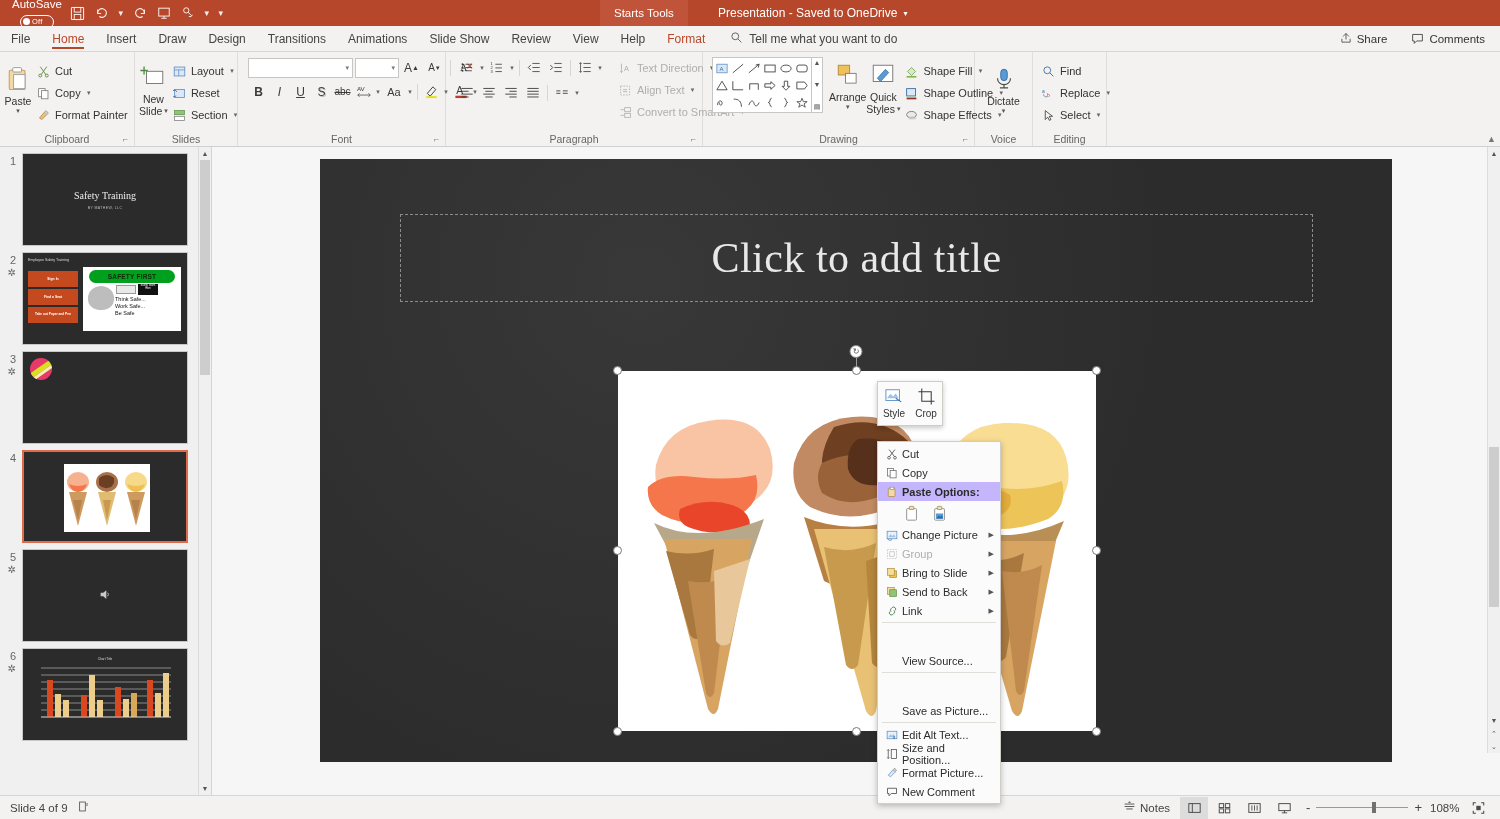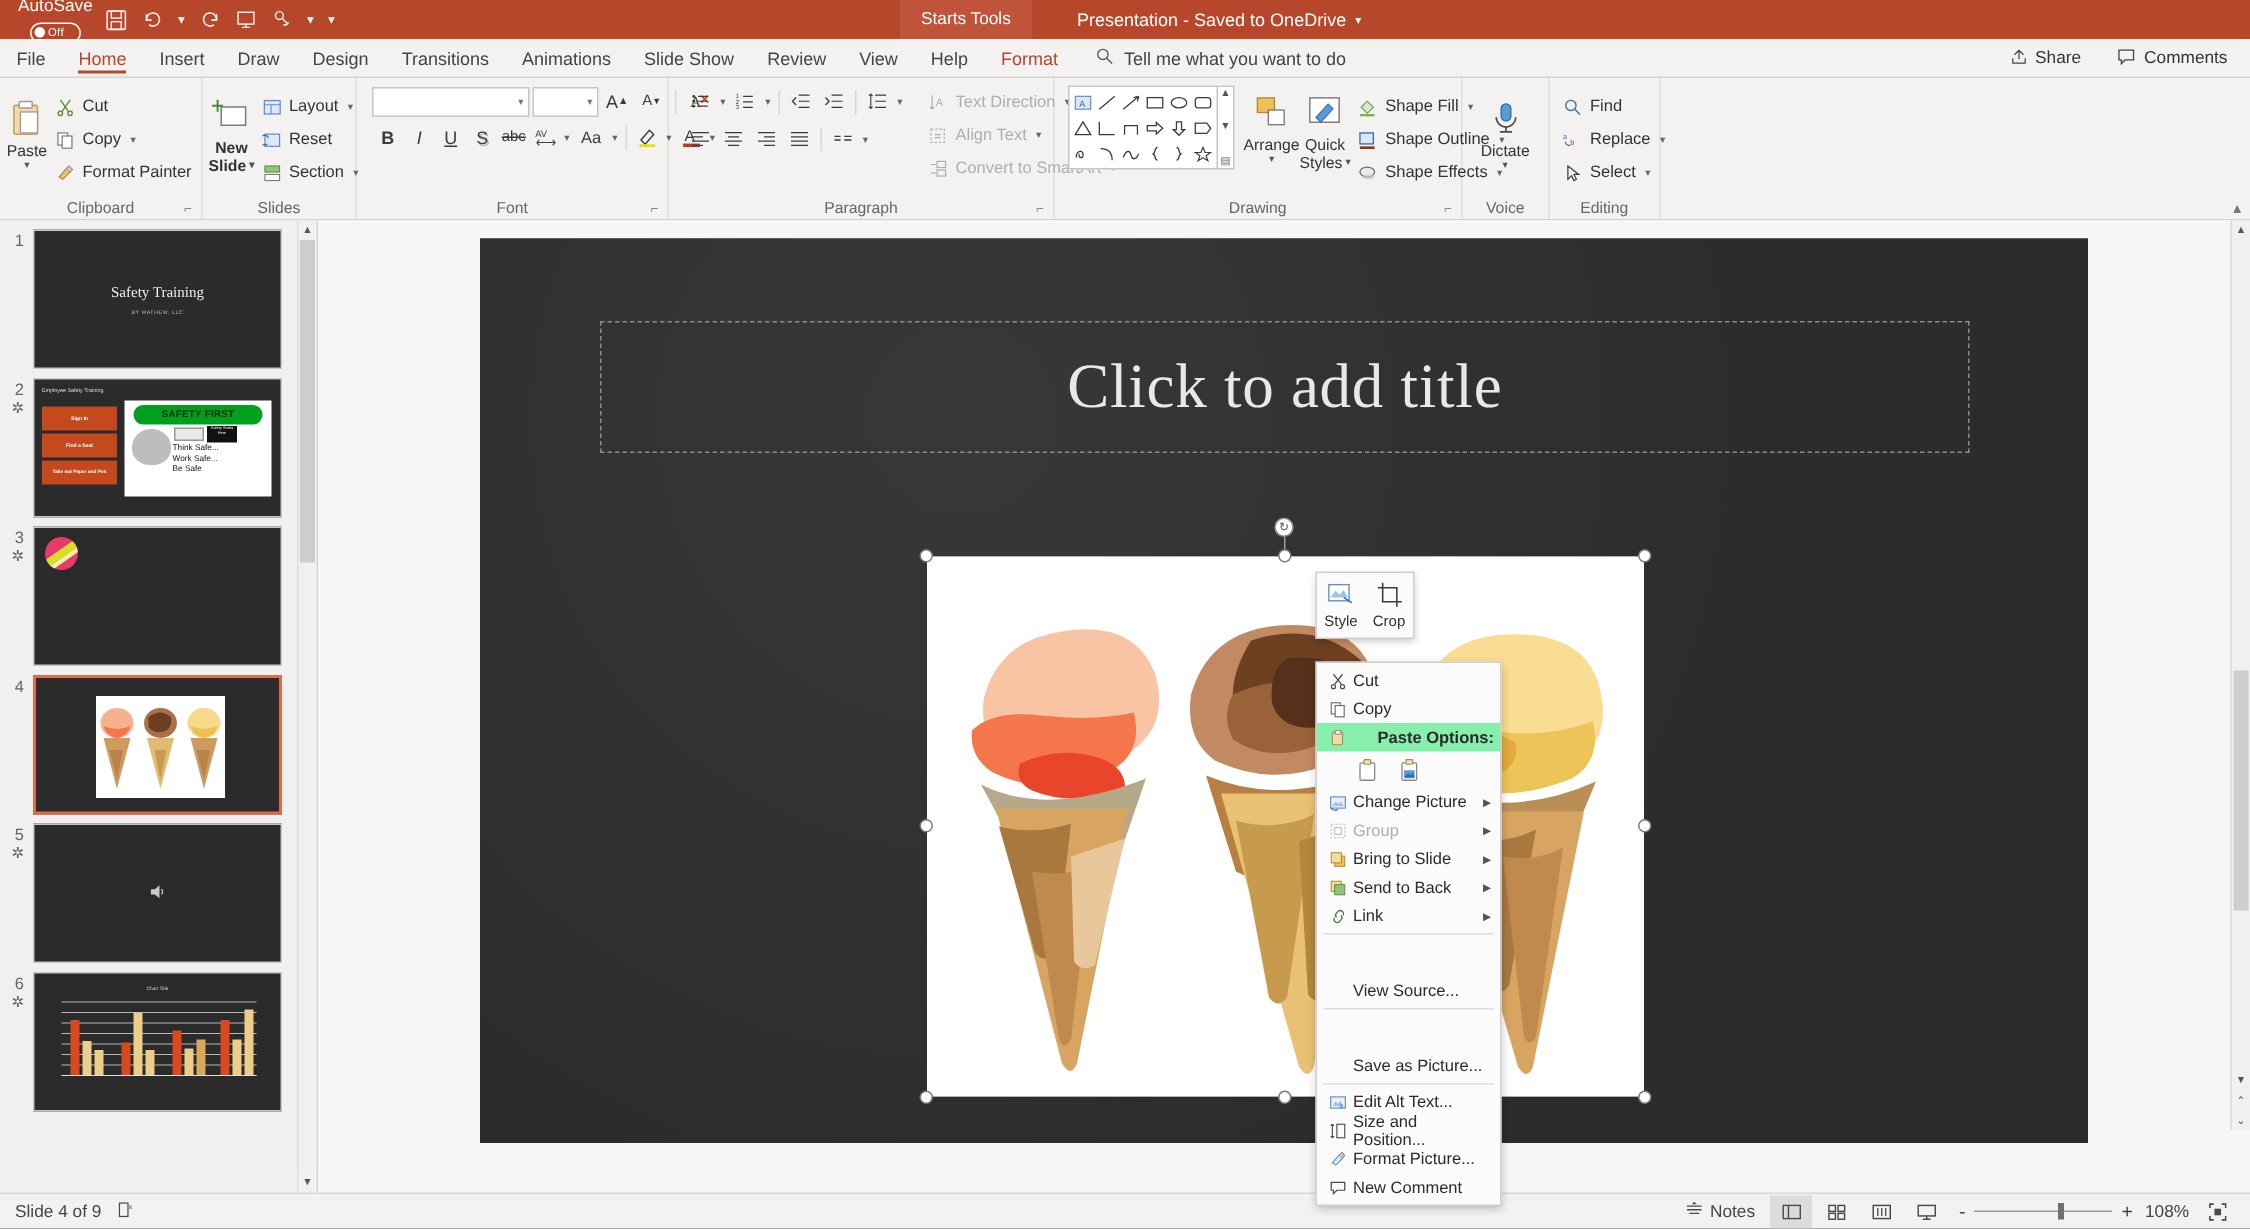--- a/index.html
+++ b/index.html
@@ -294,21 +294,21 @@
     position: absolute; left: 877px; top: 441px; width: 124px;
     background: #fbfbfb; border: 1px solid #d0cdc9;
     box-shadow: 0 2px 6px rgba(0,0,0,.25); z-index: 25;
     padding: 2px 0;
   }
   .mi {
     display: flex; align-items: center; height: 19px; padding: 0 4px;
     font-size: 11px; color: #2b2b2b; position: relative;
   }
   .mi.dim { color: #b0aeac; }
-  .mi.head { background: #86efac; font-weight: bold; justify-content: space-between; }
+  .mi.head { background: #c4b5fd; font-weight: bold; }
   .mi .mic { width: 20px; display: flex; align-items: center; justify-content: center; font-size: 11px; }
   .mi .arrow { position: absolute; right: 6px; font-size: 7px; color: #555; }
   .mi.noicon { padding-left: 24px; margin-top: 28px; }
   .pasterow { display: flex; padding: 2px 0 2px 24px; gap: 8px; }
   .pasteicon {
     width: 20px; height: 20px; display: flex; align-items: center;
     justify-content: center;
   }
   .msep { height: 1px; background: #e0ded9; margin: 2px 4px; }
 </style>
@@ -460,21 +460,21 @@
       </div>
     </div>
     <div class="rgroup-label">
       <span>Clipboard</span>
       <span class="launcher">⌐</span>
     </div>
   </div>
 
   <div class="rgroup" style="width:103px;">
     <div class="rgroup-body">
-      <div class="bigbtn" style="margin-top:2px;font-weight:bold;">
+      <div class="bigbtn" style="margin-top:2px;">
         <span class="glyph">
           <svg width="26" height="26" viewBox="0 0 32 32">
               <rect x="8" y="9" width="20" height="15" fill="#fff" stroke="#7a7a7a" stroke-width="1.2"></rect>
               <path d="M5 3 L5 13 M0.5 8 L9.5 8" stroke="#4a8a3a" stroke-width="1.6"></path>
             </svg>
         </span>
         <span>New</span>
         <span style="display:flex;gap:2px;align-items:center;">
           <span>Slide</span>
           <span style="font-size:7px;color:#555;">▾</span>

